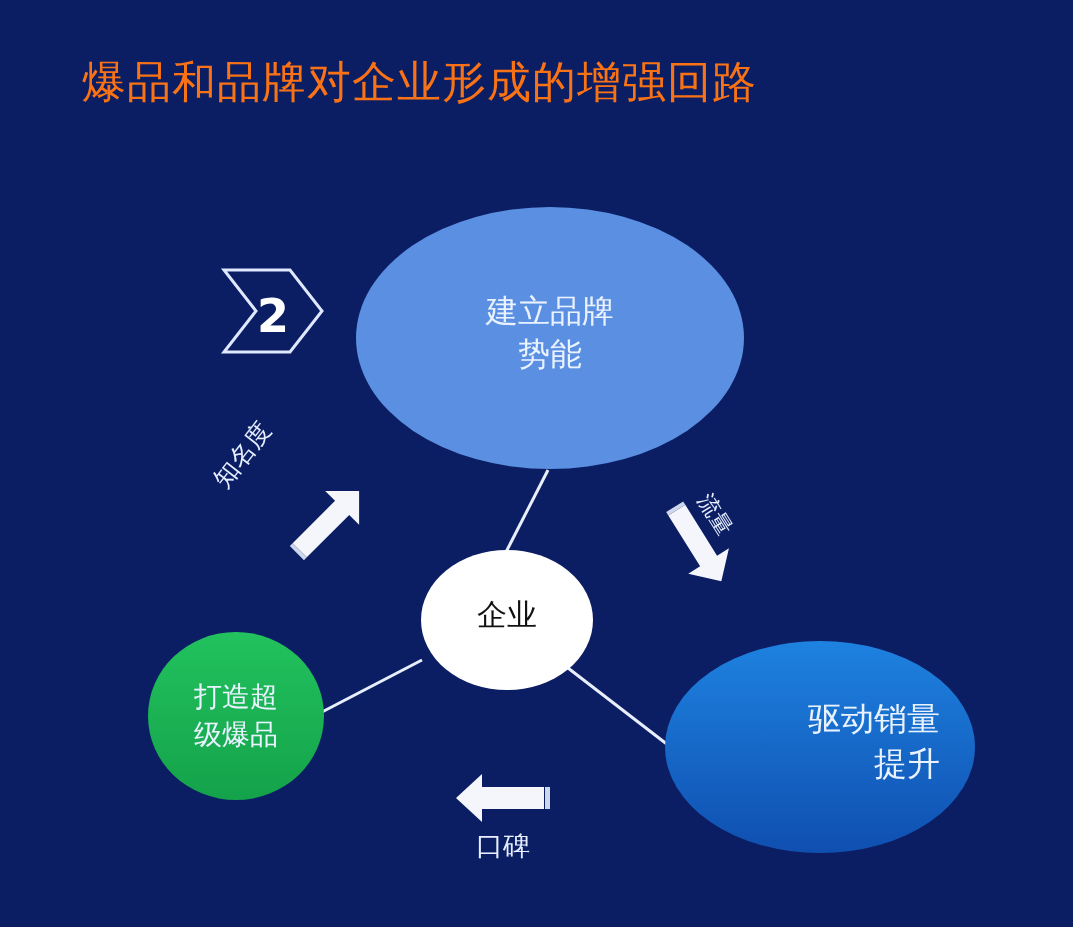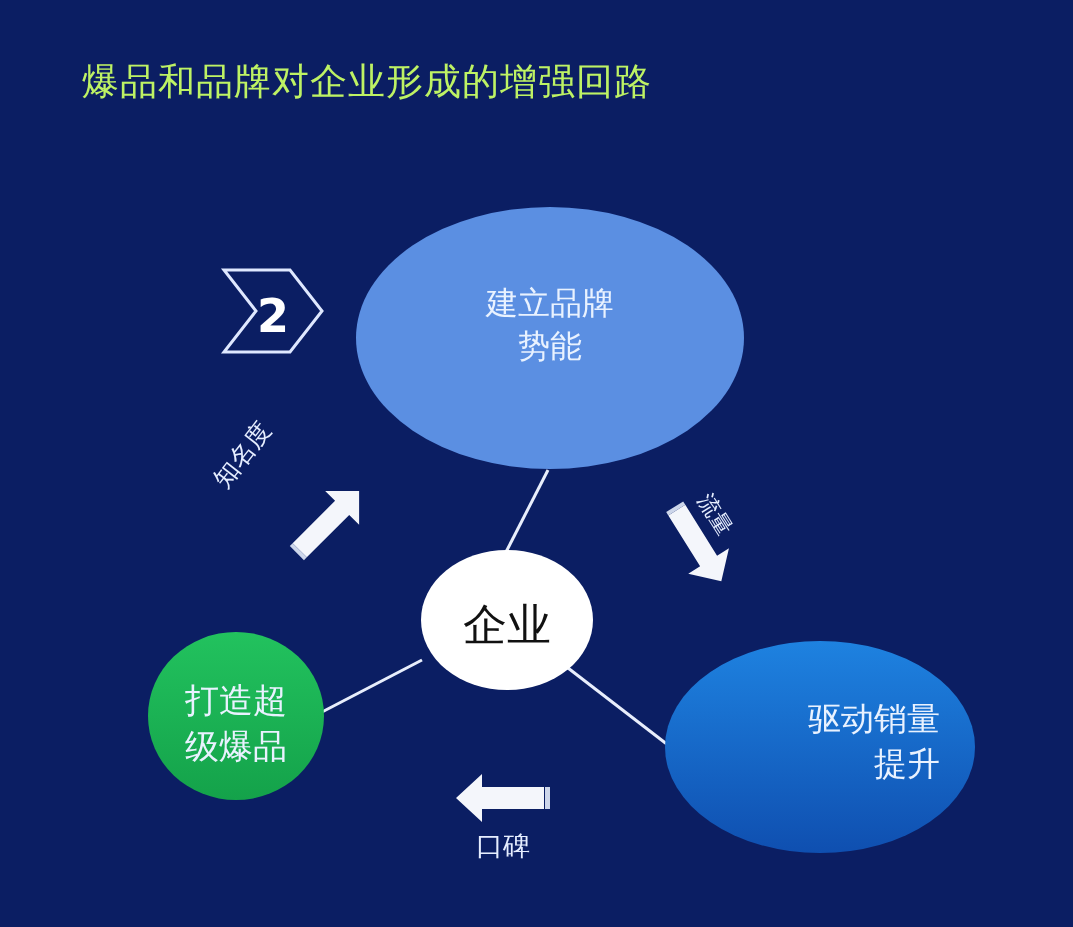--- a/index.html
+++ b/index.html
@@ -4,31 +4,31 @@
 <style>
   html, body { margin:0; padding:0; }
   body {
     width:1073px; height:927px; overflow:hidden;
     background:#0b1e63;
     font-family:"DejaVu Sans","Liberation Sans",sans-serif;
     position:relative;
   }
   .title {
     position:absolute; left:82px; top:52px;
-    color:#bef264; font-size:37px; letter-spacing:1px;
+    color:#f97316; font-size:44px; letter-spacing:1px;
     white-space:nowrap; line-height:60px;
   }
   svg.canvas { position:absolute; left:0; top:0; }
   .node-label {
     position:absolute; text-align:center; line-height:1.35;
     color:#e9f2ff; white-space:pre-line;
   }
-  .lbl-brand { left:440px; top:282px; width:220px; font-size:32px; }
-  .lbl-core  { left:437px; top:595px; width:140px; font-size:44px; color:#111; }
-  .lbl-hit   { left:160px; top:678px; width:152px; font-size:34px; }
+  .lbl-brand { left:440px; top:290px; width:220px; font-size:32px; }
+  .lbl-core  { left:437px; top:595px; width:140px; font-size:30px; color:#111; }
+  .lbl-hit   { left:160px; top:678px; width:152px; font-size:28px; }
   .lbl-sales { left:700px; top:697px; width:240px; font-size:33px;text-align:right; }
   .edge-label { position:absolute; color:#e6eeff; font-size:25px; white-space:nowrap; }
   .el-awareness { left:206px; top:474px; transform:rotate(-52deg); transform-origin:left top; }
   .el-traffic { left:716px; top:488px; transform:rotate(58deg); transform-origin:left top; font-size:22px;}
   .el-wom { left:476px; top:828px; font-size:27px;text-align:right; }
 </style>
 </head>
 <body>
 
 <div class="title">爆品和品牌对企业形成的增强回路</div>

